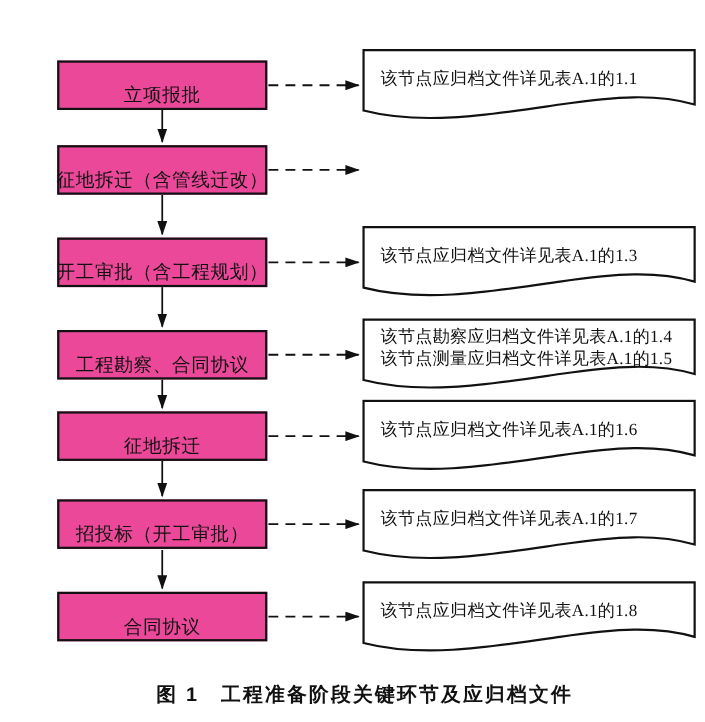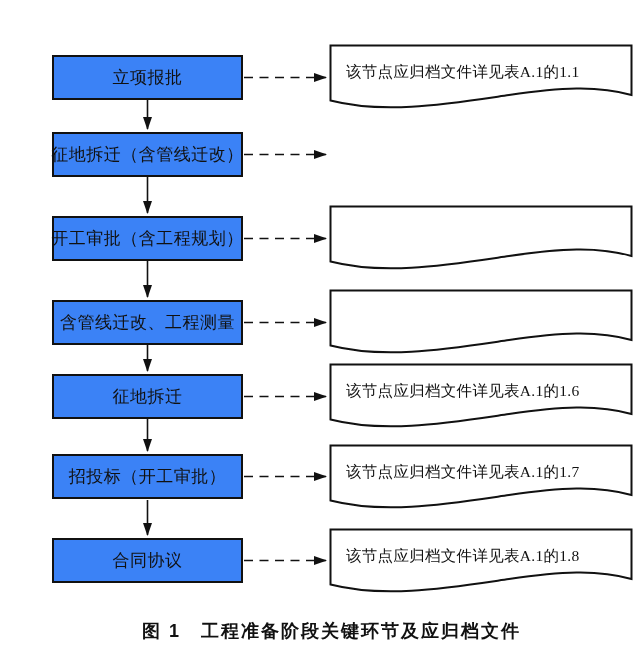--- a/index.html
+++ b/index.html
@@ -23,24 +23,24 @@
     width: 641px;
     height: 656px;
     pointer-events: none;
   }
   .process-box {
     position: absolute;
     left: 52px;
     width: 191px;
     height: 45px;
     border: 2px solid #111111;
-    background: #3b82f6;
+    background: #ec4899;
     box-sizing: border-box;
     display: flex;
-    align-items: center;
+    align-items: flex-end;
     justify-content: center;
     font-family: Liberation Mono, monospace;
   }
   .process-box span {
     font-size: 17px;
     letter-spacing: 0.5px;
     white-space: nowrap;
   }
   .doc {
     position: absolute;
@@ -121,21 +121,21 @@
   <div class="process-box" style="top:55px">
     <span>立项报批</span>
   </div>
   <div class="process-box" style="top:216px">
     <span>开工审批（含工程规划）</span>
   </div>
   <div class="process-box" style="top:132px">
     <span>征地拆迁（含管线迁改）</span>
   </div>
   <div class="process-box" style="top:300px">
-    <span>含管线迁改、工程测量</span>
+    <span>工程勘察、合同协议</span>
   </div>
   <div class="process-box" style="top:374px">
     <span>征地拆迁</span>
   </div>
   <div class="process-box" style="top:454px">
     <span>招投标（开工审批）</span>
   </div>
   <div class="process-box" style="top:538px">
     <span>合同协议</span>
   </div>
@@ -147,26 +147,33 @@
     <div class="doc-text">
       <span>该节点应归档文件详见表A.1的1.1</span>
     </div>
   </div>
 
 
   <div class="doc" style="top:205px">
     <svg class="doc-shape" viewBox="0 0 304 68">
       <path d="M1.5,1.5 L302.5,1.5 L302.5,51 C268,41 231,43.5 180,51 C118,60 56,70.5 1.5,56.5 Z" fill="#ffffff" stroke="#111111" stroke-width="2"></path>
     </svg>
+    <div class="doc-text">
+      <span>该节点应归档文件详见表A.1的1.3</span>
+    </div>
   </div>
 
   <div class="doc" style="top:289px">
     <svg class="doc-shape" viewBox="0 0 304 68">
       <path d="M1.5,1.5 L302.5,1.5 L302.5,51 C268,41 231,43.5 180,51 C118,60 56,70.5 1.5,56.5 Z" fill="#ffffff" stroke="#111111" stroke-width="2"></path>
     </svg>
+    <div class="doc-text">
+      <span>该节点勘察应归档文件详见表A.1的1.4</span>
+      <span>该节点测量应归档文件详见表A.1的1.5</span>
+    </div>
   </div>
 
   <div class="doc" style="top:363px">
     <svg class="doc-shape" viewBox="0 0 304 68">
       <path d="M1.5,1.5 L302.5,1.5 L302.5,51 C268,41 231,43.5 180,51 C118,60 56,70.5 1.5,56.5 Z" fill="#ffffff" stroke="#111111" stroke-width="2"></path>
     </svg>
     <div class="doc-text">
       <span>该节点应归档文件详见表A.1的1.6</span>
     </div>
   </div>

